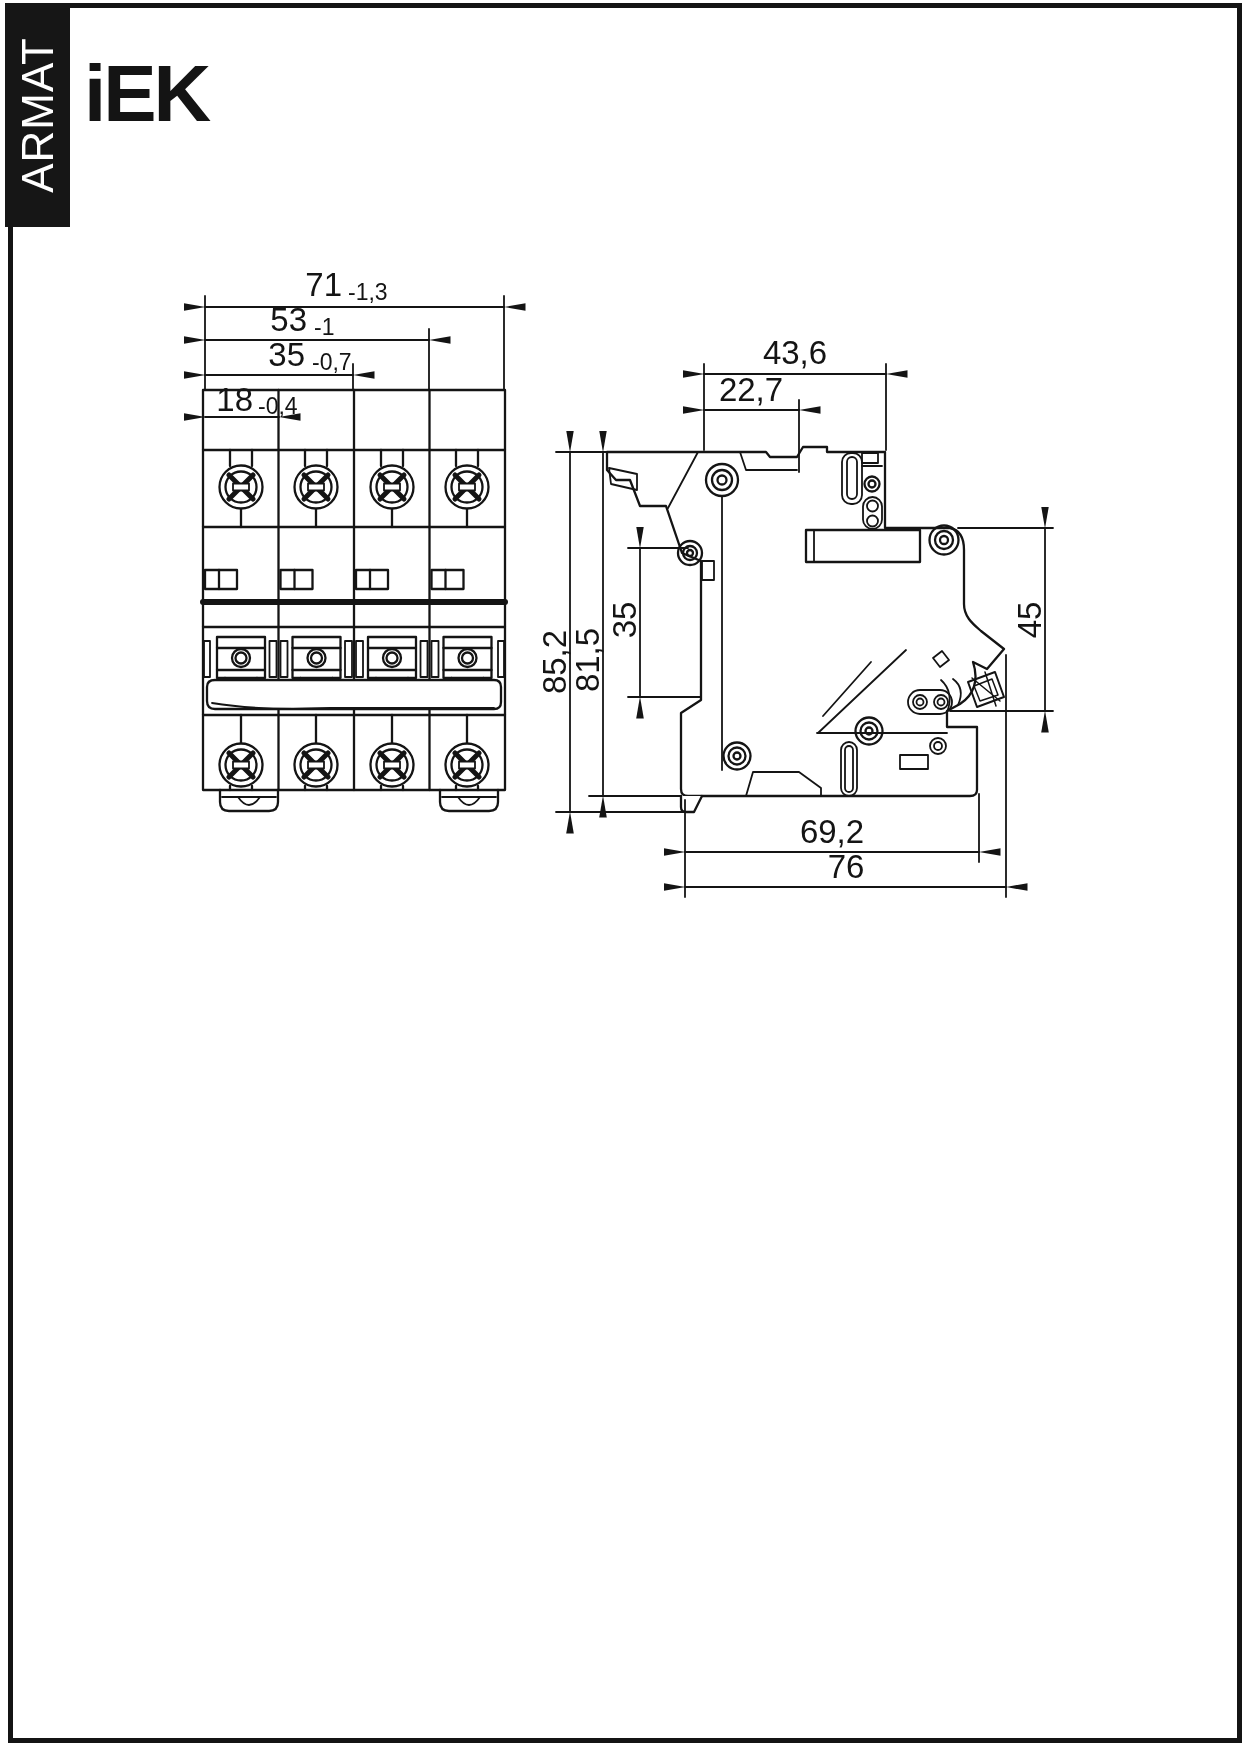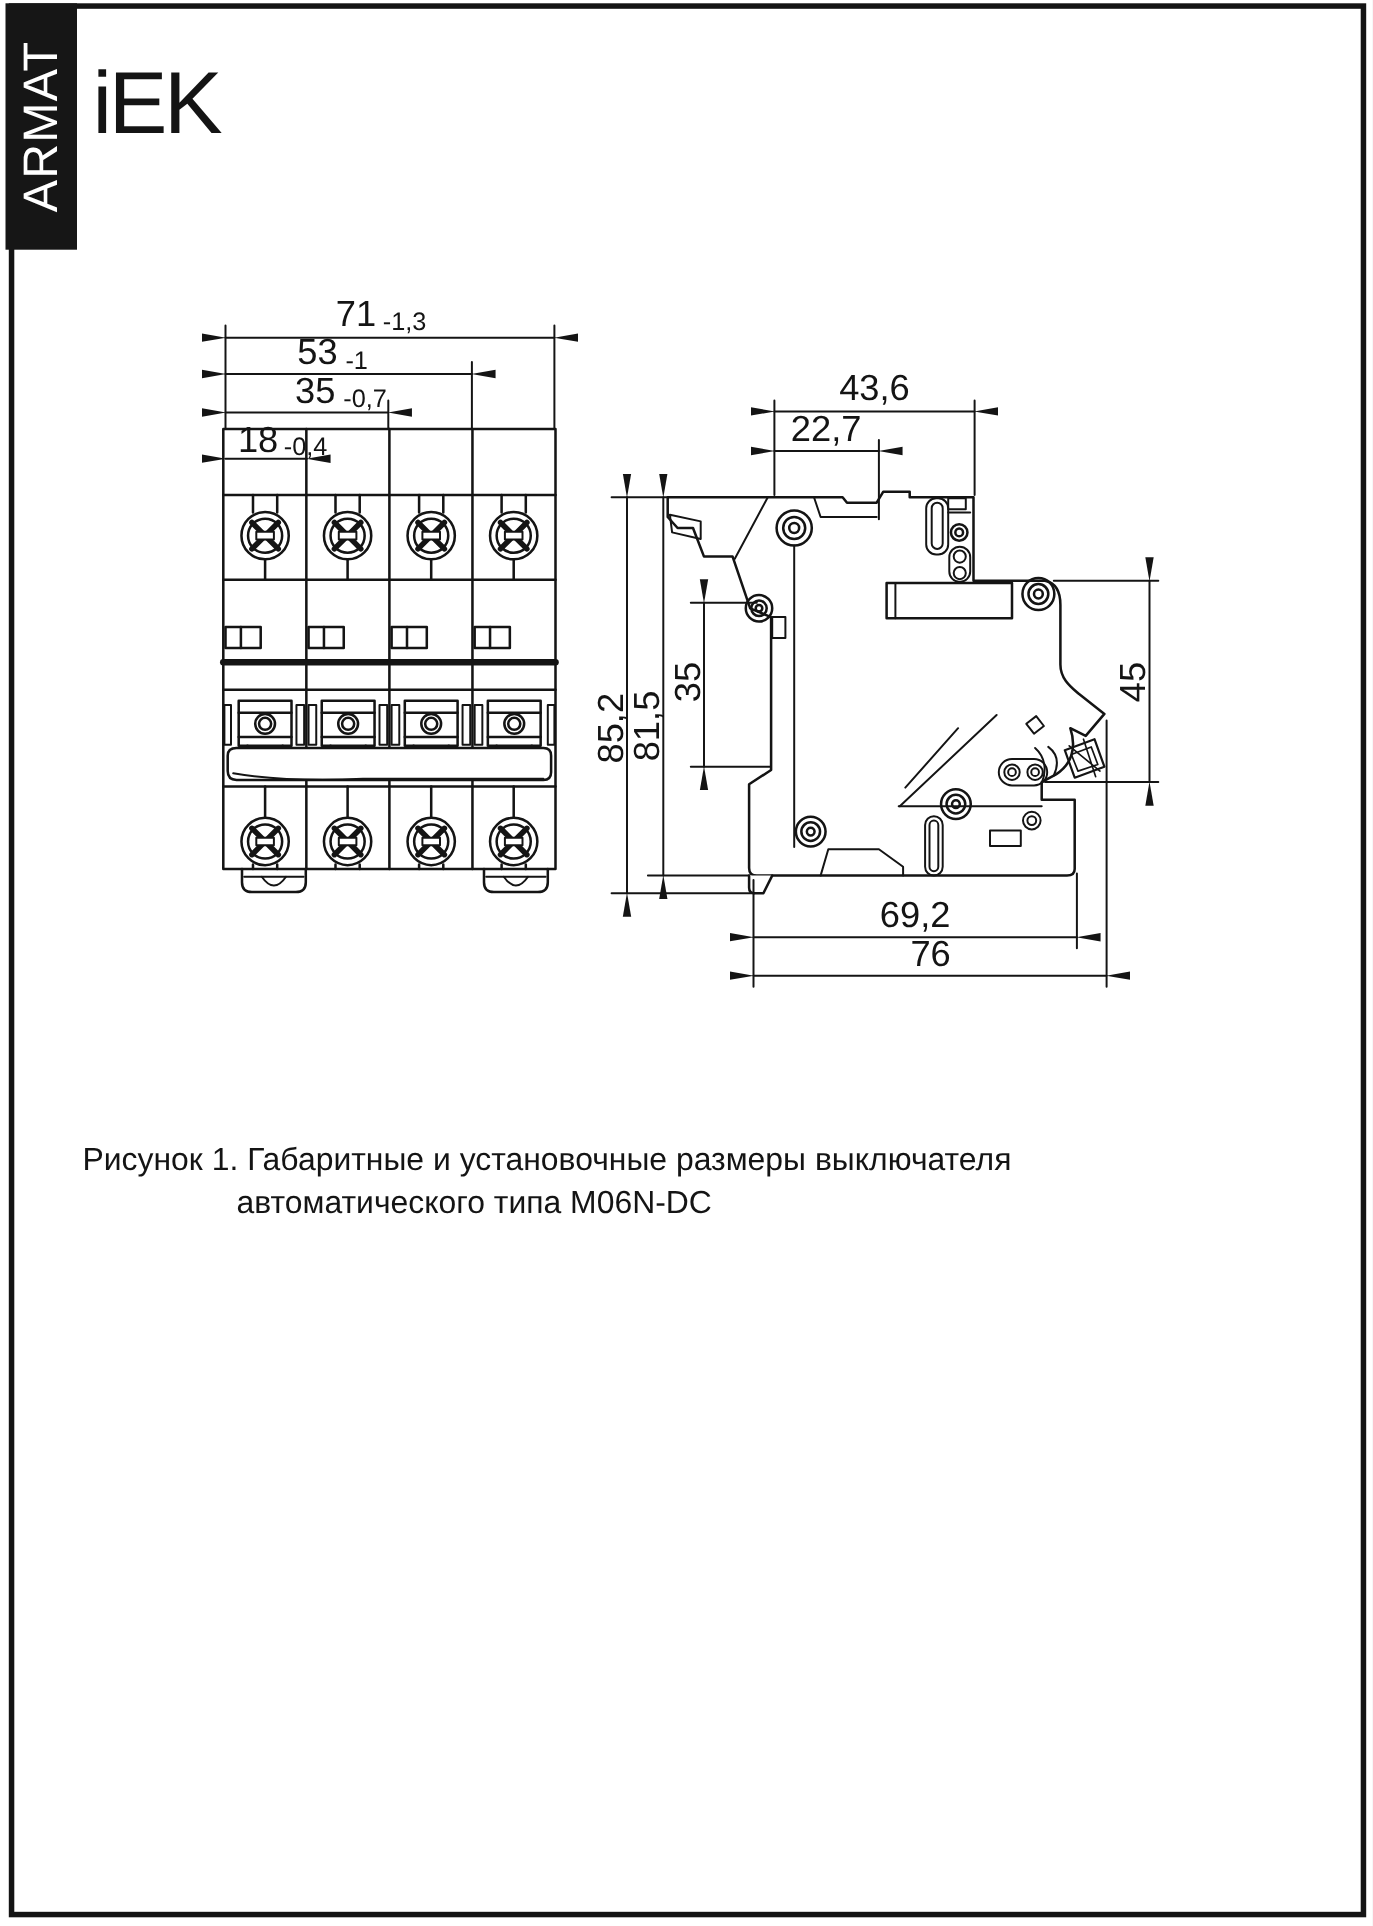--- a/index.html
+++ b/index.html
@@ -14,21 +14,21 @@
   .armat-bar{
     position:absolute;left:5px;top:3px;width:65px;height:224px;background:#161616;
   }
   .armat-label{
     position:absolute;left:50%;top:50%;
     transform:translate(-50%,-50%) rotate(-90deg);
     color:#fff;font-size:44px;font-weight:400;letter-spacing:1px;white-space:nowrap;
   }
   .iek-logo{
     position:absolute;left:84px;top:63px;height:62px;line-height:62px;
-    font-size:80px;font-weight:normal;letter-spacing:-3px;color:#141414;white-space:nowrap;
+    font-size:80px;font-weight:bold;letter-spacing:-3px;color:#141414;white-space:nowrap;
   }
   .drawing-svg{position:absolute;left:0;top:0;}
   .caption{
     position:absolute;left:75px;top:1036px;width:860px;
     font-size:29px;line-height:39px;color:#141414;
   }
   .caption .line2{padding-left:140px;}
   svg text{font-family:"Liberation Sans", sans-serif;fill:#141414;}
   .dimtxt{font-size:33px;}
   .toltxt{font-size:23px;}
@@ -304,18 +304,14 @@
       <text class="dimtxt" transform="translate(599,660) rotate(-90)" text-anchor="middle">81,5</text>
       <text class="dimtxt" transform="translate(636,620) rotate(-90)" text-anchor="middle">35</text>
 
       <text class="dimtxt" transform="translate(1041,620) rotate(-90)" text-anchor="middle">45</text>
 
       <text class="dimtxt" x="832" y="843" text-anchor="middle">69,2</text>
       <text class="dimtxt" x="846" y="878" text-anchor="middle">76</text>
     </g>
   </svg>
 
-  <div class="caption">
-    <div class="line1">Рисунок 1. Габаритные и установочные размеры выключателя</div>
-    <div class="line2">автоматического типа M06N-DC</div>
-  </div>
 
 </div>
 
 </body></html>

